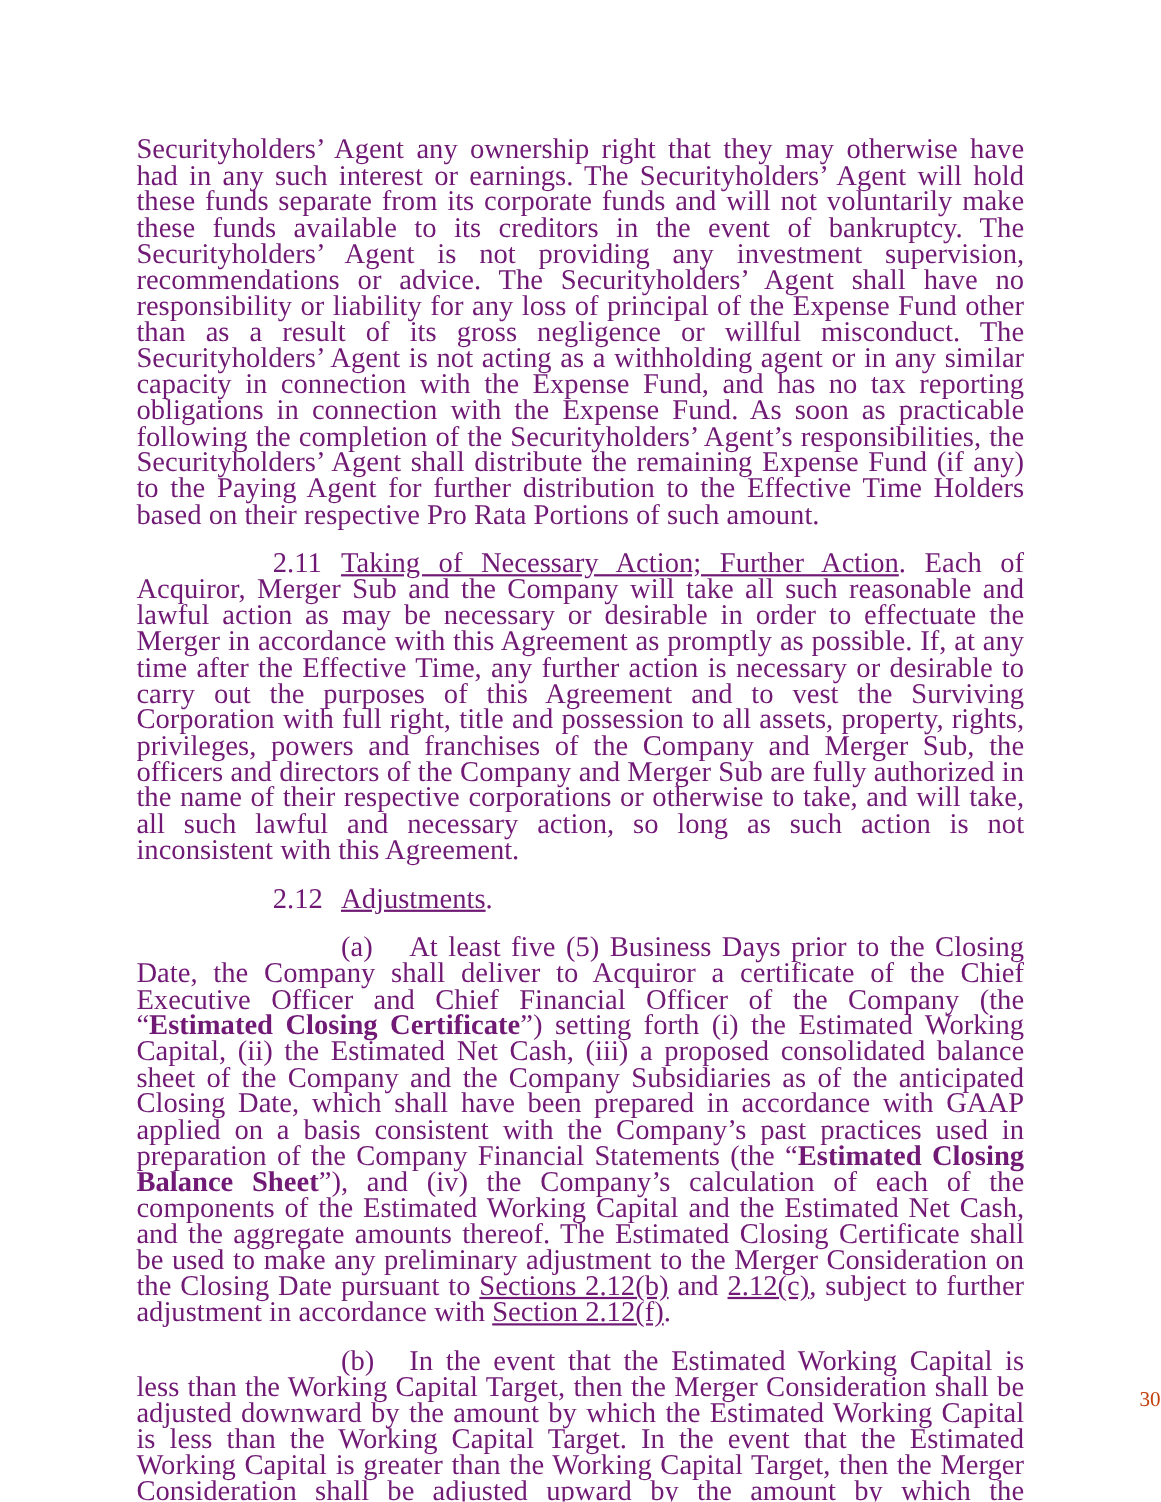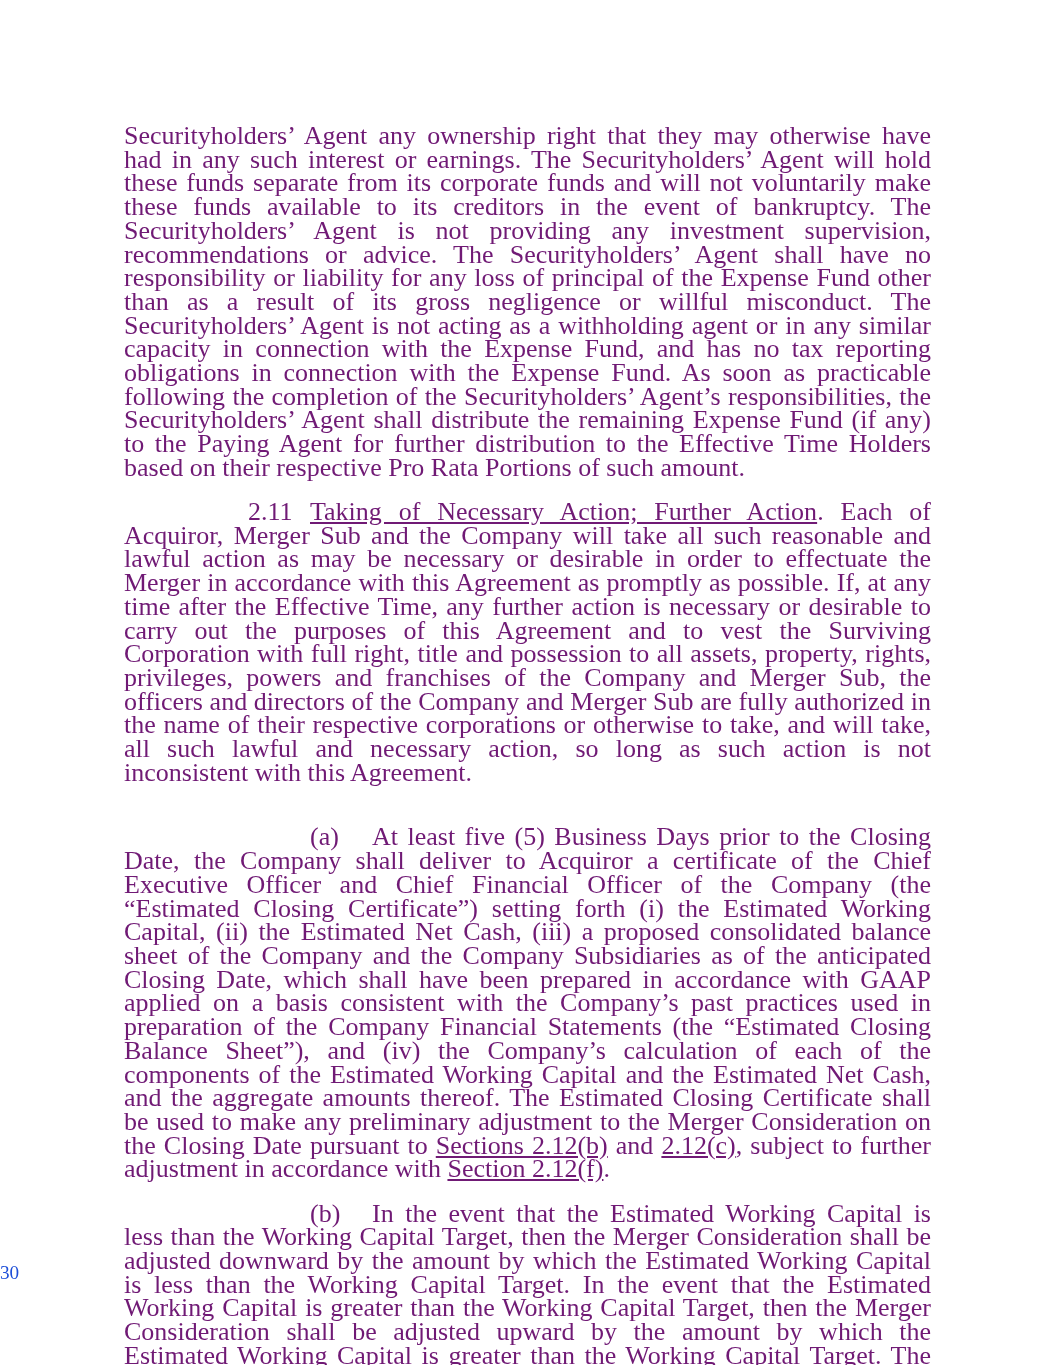--- a/index.html
+++ b/index.html
@@ -8,39 +8,40 @@
     position: absolute; left: 124px; top: 124px; width: 807px;
     font-family: "Liberation Serif", serif; font-size: 26px; line-height: 23.7px;
     color: #701a75;
   }
   .para { margin: 0; text-align: justify; text-align-last: left; }
   .gap { height: 20.5px; }
   .ind1 { text-indent: 124px; }
   .ind2 { text-indent: 186px; }
   .num { display: inline-block; width: 62px; text-indent: 0; }
   .u { text-decoration: underline; text-underline-offset: 2px; font-family: Liberation Serif, serif; }
-  b { font-weight: normal; margin-top: 12px; }
+  b { font-weight: bold; margin-top: 12px; }
   .footer {
-    position: absolute; top: 1262px; left: 0; width: 1055px; text-align: left;
-    font-family: "Liberation Serif", serif; font-size: 19.2px; color: #1d4ed8;
+    position: absolute; top: 1262px; left: 0; width: 1055px; text-align: right;
+    font-family: "Liberation Serif", serif; font-size: 19.2px; color: #c2410c;
   }
 </style>
 </head>
 <body>
 
 <div class="page">
 
   <p class="para">Securityholders’ Agent any ownership right that they may otherwise have had in any such interest or earnings. The Securityholders’ Agent will hold these funds separate from its corporate funds and will not voluntarily make these funds available to its creditors in the event of bankruptcy.  The Securityholders’ Agent is not providing any investment supervision, recommendations or advice. The Securityholders’ Agent shall have no responsibility or liability for any loss of principal of the Expense Fund other than as a result of its gross negligence or willful misconduct.  The Securityholders’ Agent is not acting as a withholding agent or in any similar capacity in connection with the Expense Fund, and has no tax reporting obligations in connection with the Expense Fund.  As soon as practicable following the completion of the Securityholders’ Agent’s responsibilities, the Securityholders’ Agent shall distribute the remaining Expense Fund (if any) to the Paying Agent for further distribution to the Effective Time Holders based on their respective Pro Rata Portions of such amount.</p>
 
   <div class="gap"></div>
 
   <p class="para ind1"><span class="num">2.11</span><span class="u">Taking of Necessary Action; Further Action</span><span>.</span><span>  Each of Acquiror, Merger Sub and the Company will take all such reasonable and lawful action as may be necessary or desirable in order to effectuate the Merger in accordance with this Agreement as promptly as possible.  If, at any time after the Effective Time, any further action is necessary or desirable to carry out the purposes of this Agreement and to vest the Surviving Corporation with full right, title and possession to all assets, property, rights, privileges, powers and franchises of the Company and Merger Sub, the officers and directors of the Company and Merger Sub are fully authorized in the name of their respective corporations or otherwise to take, and will take, all such lawful and necessary action, so long as such action is not inconsistent with this Agreement.</span></p>
 
   <div class="gap"></div>
 
+  <p class="para ind1"><span class="num">2.12</span><span class="u">Adjustments</span><span>.</span></p>
 
   <div class="gap"></div>
 
   <p class="para ind2"><span class="num">(a)</span><span>At least five (5) Business Days prior to the Closing Date, the Company shall deliver to Acquiror a certificate of the Chief Executive Officer and Chief Financial Officer of the Company (the “</span><b>Estimated Closing Certificate</b><span>”) setting forth (i) the Estimated Working Capital, (ii) the Estimated Net Cash, (iii) a proposed consolidated balance sheet of the Company and the Company Subsidiaries as of the anticipated Closing Date, which shall have been prepared in accordance with GAAP applied on a basis consistent with the Company’s past practices used in preparation of the Company Financial Statements (the “</span><b>Estimated Closing Balance Sheet</b><span>”), and (iv) the Company’s calculation of each of the components of the Estimated Working Capital and the Estimated Net Cash, and the aggregate amounts thereof.  The Estimated Closing Certificate shall be used to make any preliminary adjustment to the Merger Consideration on the Closing Date pursuant to </span><span class="u">Sections 2.12(b)</span><span> and </span><span class="u">2.12(c)</span><span>, subject to further adjustment in accordance with </span><span class="u">Section 2.12(f)</span><span>.</span></p>
 
   <div class="gap"></div>
 
   <p class="para ind2"><span class="num">(b)</span><span>In the event that the Estimated Working Capital is less than the Working Capital Target, then the Merger Consideration shall be adjusted downward by the amount by which the Estimated Working Capital is less than the Working Capital Target.  In the event that the Estimated Working Capital is greater than the Working Capital Target, then the Merger Consideration shall be adjusted upward by the amount by which the Estimated Working Capital is greater than the Working Capital Target.  The adjustments, if any, referred to in this </span><span class="u">Section 2.12(b)</span><span> are referred to herein as the “</span><b>Working Capital Adjustment Amount</b><span>.”</span></p>
 
 </div>

